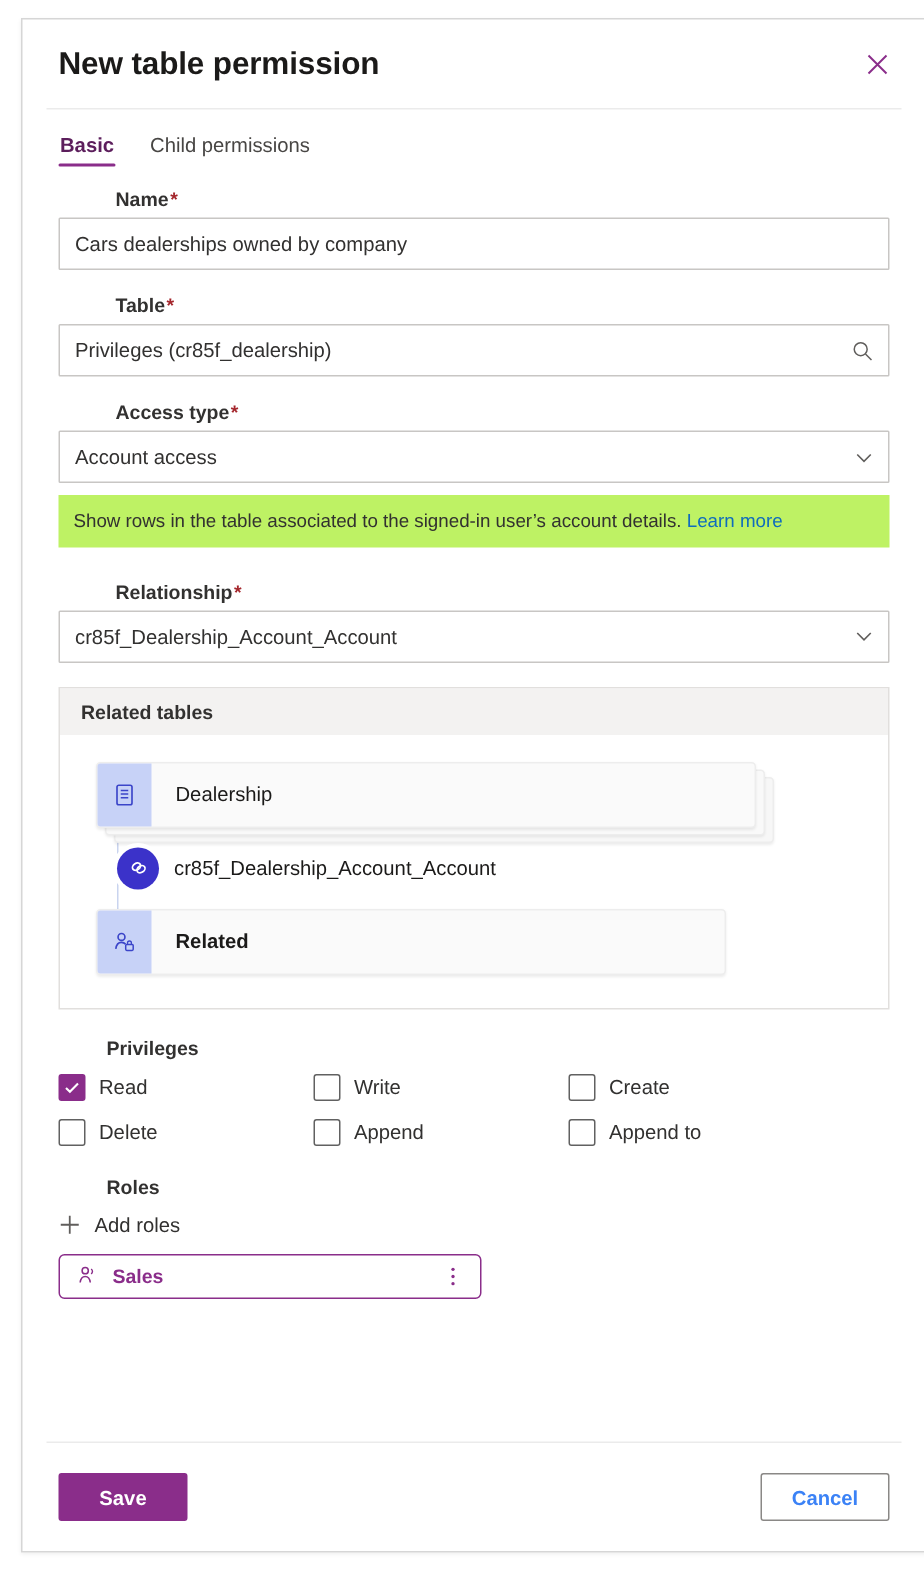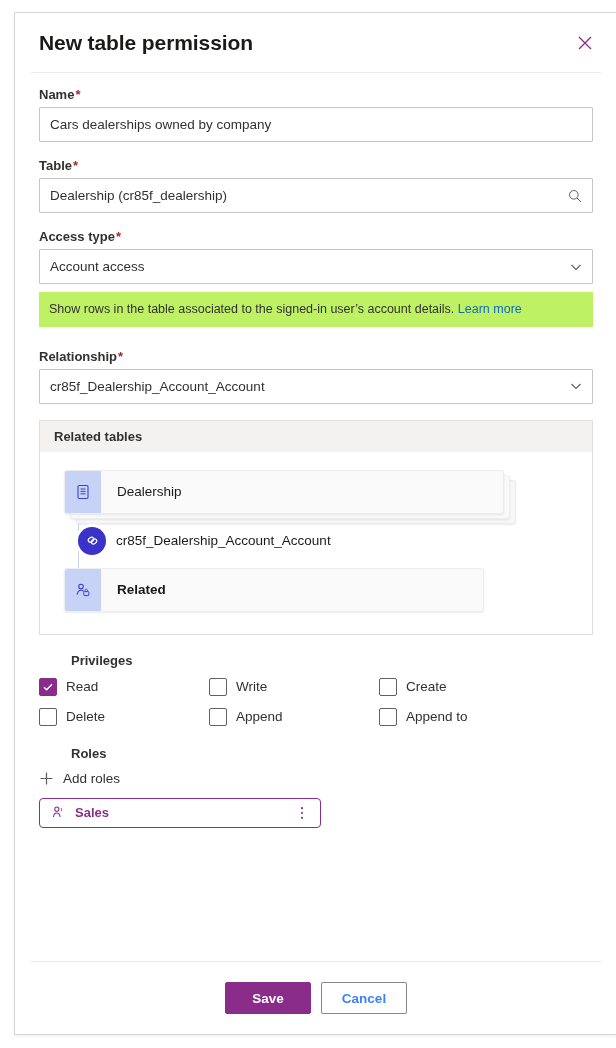--- a/index.html
+++ b/index.html
@@ -99,20 +99,21 @@
     box-sizing: border-box;
   }
 
   .field { margin-bottom: 16px; }
   .flabel {
     font-size: 13px;
     font-weight: 600;
     color: #323130;
     margin-bottom: 5px;
     display: block;
+    margin-left: 38px;
   }
   .req { color: #a4262c; font-weight: 600; margin-left: 1px; }
 
   .inp {
     width: 100%;
     height: 35px;
     box-sizing: border-box;
     border: 1px solid #c8c6c4;
     background: #fff;
     font-size: 13.5px;
@@ -323,21 +324,21 @@
   
   .footer-rule {
     height: 1px;
     background: #ebebeb;
     margin: 0 16px;
   }
   .dlg-footer {
     flex: 0 0 72px;
     display: flex;
     align-items: center;
-    justify-content: center;
+    justify-content: space-between;
     gap: 10px;
     padding: 0 24px;
     box-sizing: border-box;
   }
   .btn {
     height: 32px;
     min-width: 86px;
     font-size: 13.5px;
     font-family: inherit;
     border-radius: 2px;
@@ -365,38 +366,42 @@
   <div class="dlg-header">
     <div class="dlg-title">New table permission</div>
     <button class="close-btn">
       <svg width="14" height="14" viewBox="0 0 14 14">
         <path d="M1 1 L13 13 M13 1 L1 13" stroke="#8a2d8a" stroke-width="1.3" fill="none"></path>
       </svg>
     </button>
   </div>
   <div class="hdr-rule"></div>
 
+  <div class="tabs">
+    <button class="tab active">Basic</button>
+    <button class="tab">Child permissions</button>
+  </div>
 
   <div class="dlg-body">
 
     <div class="field">
       <label class="flabel">
         <span>Name</span><span class="req">*</span>
       </label>
       <div class="inp">
         <span class="inp-txt">Cars dealerships owned by company</span>
       </div>
     </div>
 
     <div class="field">
       <label class="flabel">
         <span>Table</span><span class="req">*</span>
       </label>
       <div class="inp">
-        <span class="inp-txt">Dealership (cr85f_dealership)</span>
+        <span class="inp-txt">Privileges (cr85f_dealership)</span>
         <span class="inp-icon">
           <svg width="14" height="14" viewBox="0 0 14 14">
             <circle cx="5.8" cy="5.8" r="4.3" stroke="#605e5c" stroke-width="1" fill="none"></circle>
             <path d="M9 9 L13 13" stroke="#605e5c" stroke-width="1" fill="none"></path>
           </svg>
         </span>
       </div>
     </div>
 
     <div class="field">

